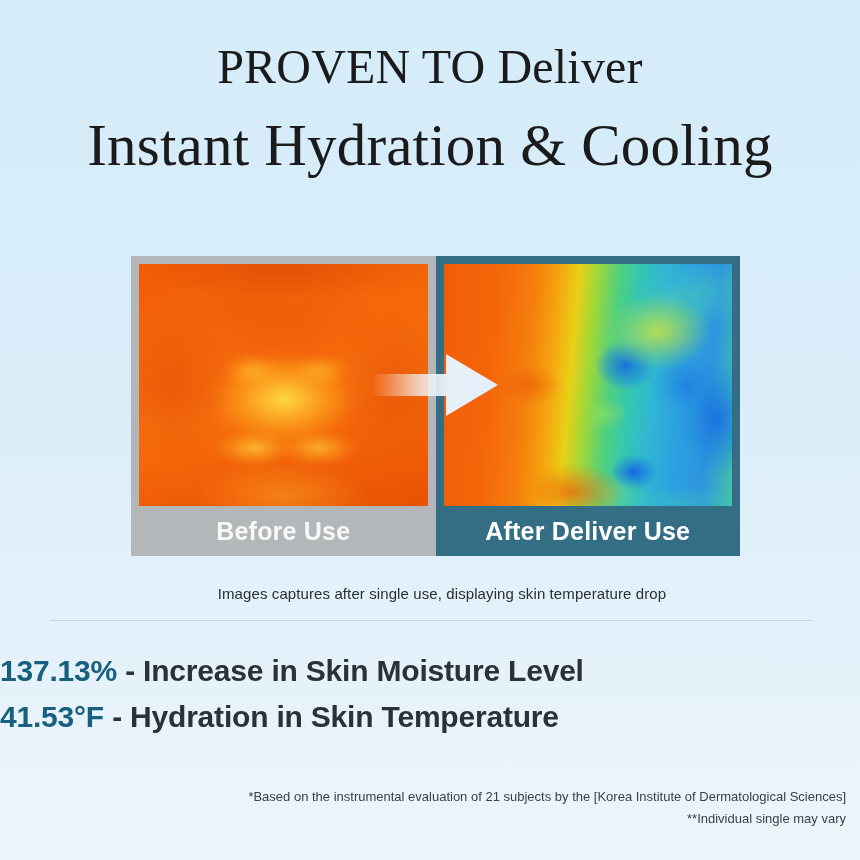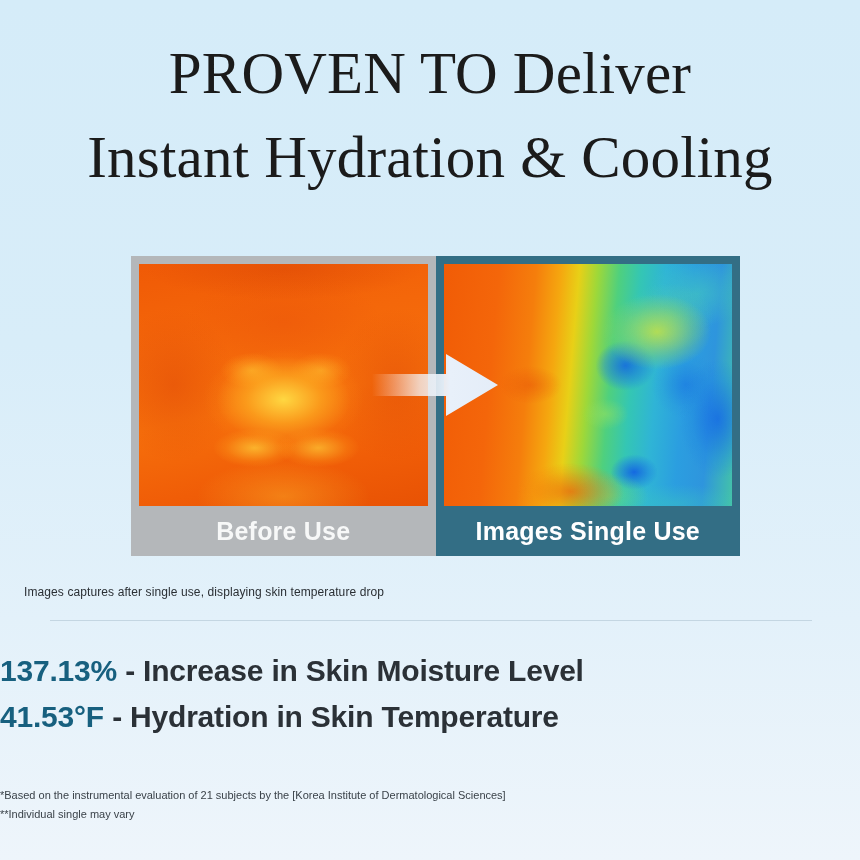--- a/index.html
+++ b/index.html
@@ -33,21 +33,21 @@
     color: #1b1b1b;
     font-weight: 400;
     line-height: 1.12;
     letter-spacing: 0.2px;
   }
   .headline-line {
     display: block;
     font-size: 57px;
     white-space: nowrap;
   }
-  .headline-line.line1 { font-size: 59px; }
+  .headline-line.line1 { font-size: 48px; }
   .headline-line.line2 { font-size: 59px; margin-top: 18px; }
 
   
   .compare {
     position: absolute;
     left: 120px;
     top: 256px;
     width: 620px;
     height: 300px;
     display: flex;
@@ -157,21 +157,22 @@
     height: 66px;
     pointer-events: none;
   }
 
   
   .caption {
     position: absolute;
     left: 0;
     right: 0;
     top: 585px;
-    font-size: 12px;
+    text-align: center;
+    font-size: 15px;
     color: #2a2f34;
     letter-spacing: 0.1px;
     padding-left: 24px;
   }
   .divider {
     position: absolute;
     left: 50px;
     top: 620px;
     width: 762px;
     height: 1px;
@@ -197,23 +198,23 @@
   .stat-value {
     color: #17607f;
   }
 
   
   .footnotes {
     position: absolute;
     left: 0;
     right: 14px;
     top: 786px;
-    text-align: left;
+    text-align: right;
     color: #3a4249;
-    font-size: 11px;
+    font-size: 13px;
     line-height: 1.7;
   }
   .footnote-line { display: block; white-space: nowrap; }
 </style>
 </head>
 <body>
 
 <div id="infographic">
 
   <div class="headline">
@@ -223,21 +224,21 @@
 
   <div class="compare">
 
     <div class="panel before">
       <div class="thermal thermal-before"></div>
       <div class="panel-label">Before Use</div>
     </div>
 
     <div class="panel after">
       <div class="thermal thermal-after"></div>
-      <div class="panel-label">Images Single Use</div>
+      <div class="panel-label">After Deliver Use</div>
     </div>
   </div>
 
   <div class="arrow">
     <svg width="128" height="66" viewBox="0 0 128 66" xmlns="http://www.w3.org/2000/svg">
       <defs>
         <linearGradient id="arrowFade" x1="0" y1="0" x2="1" y2="0">
           <stop offset="0%" stop-color="#ffffff" stop-opacity="0"></stop>
           <stop offset="38%" stop-color="#f2f7fc" stop-opacity="0.75"></stop>
           <stop offset="62%" stop-color="#e8f0fa" stop-opacity="1"></stop>

